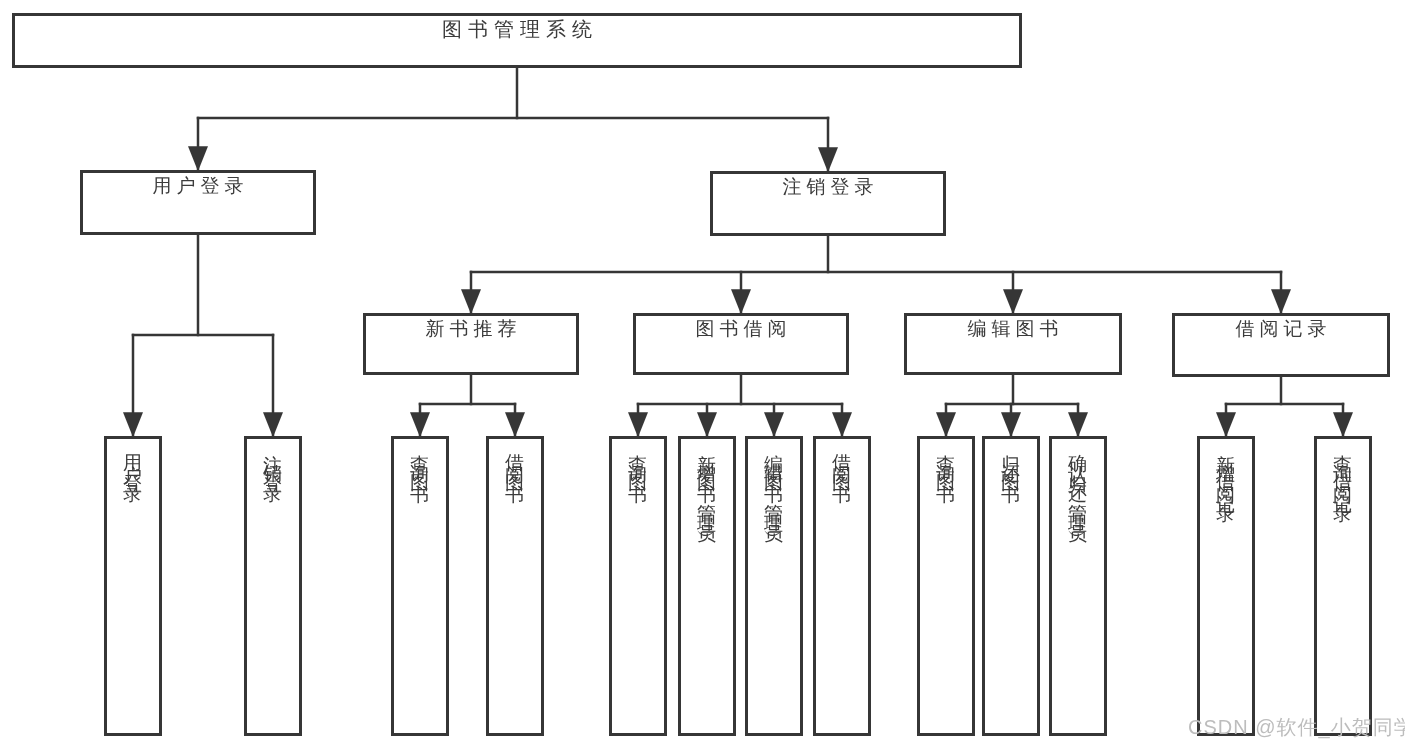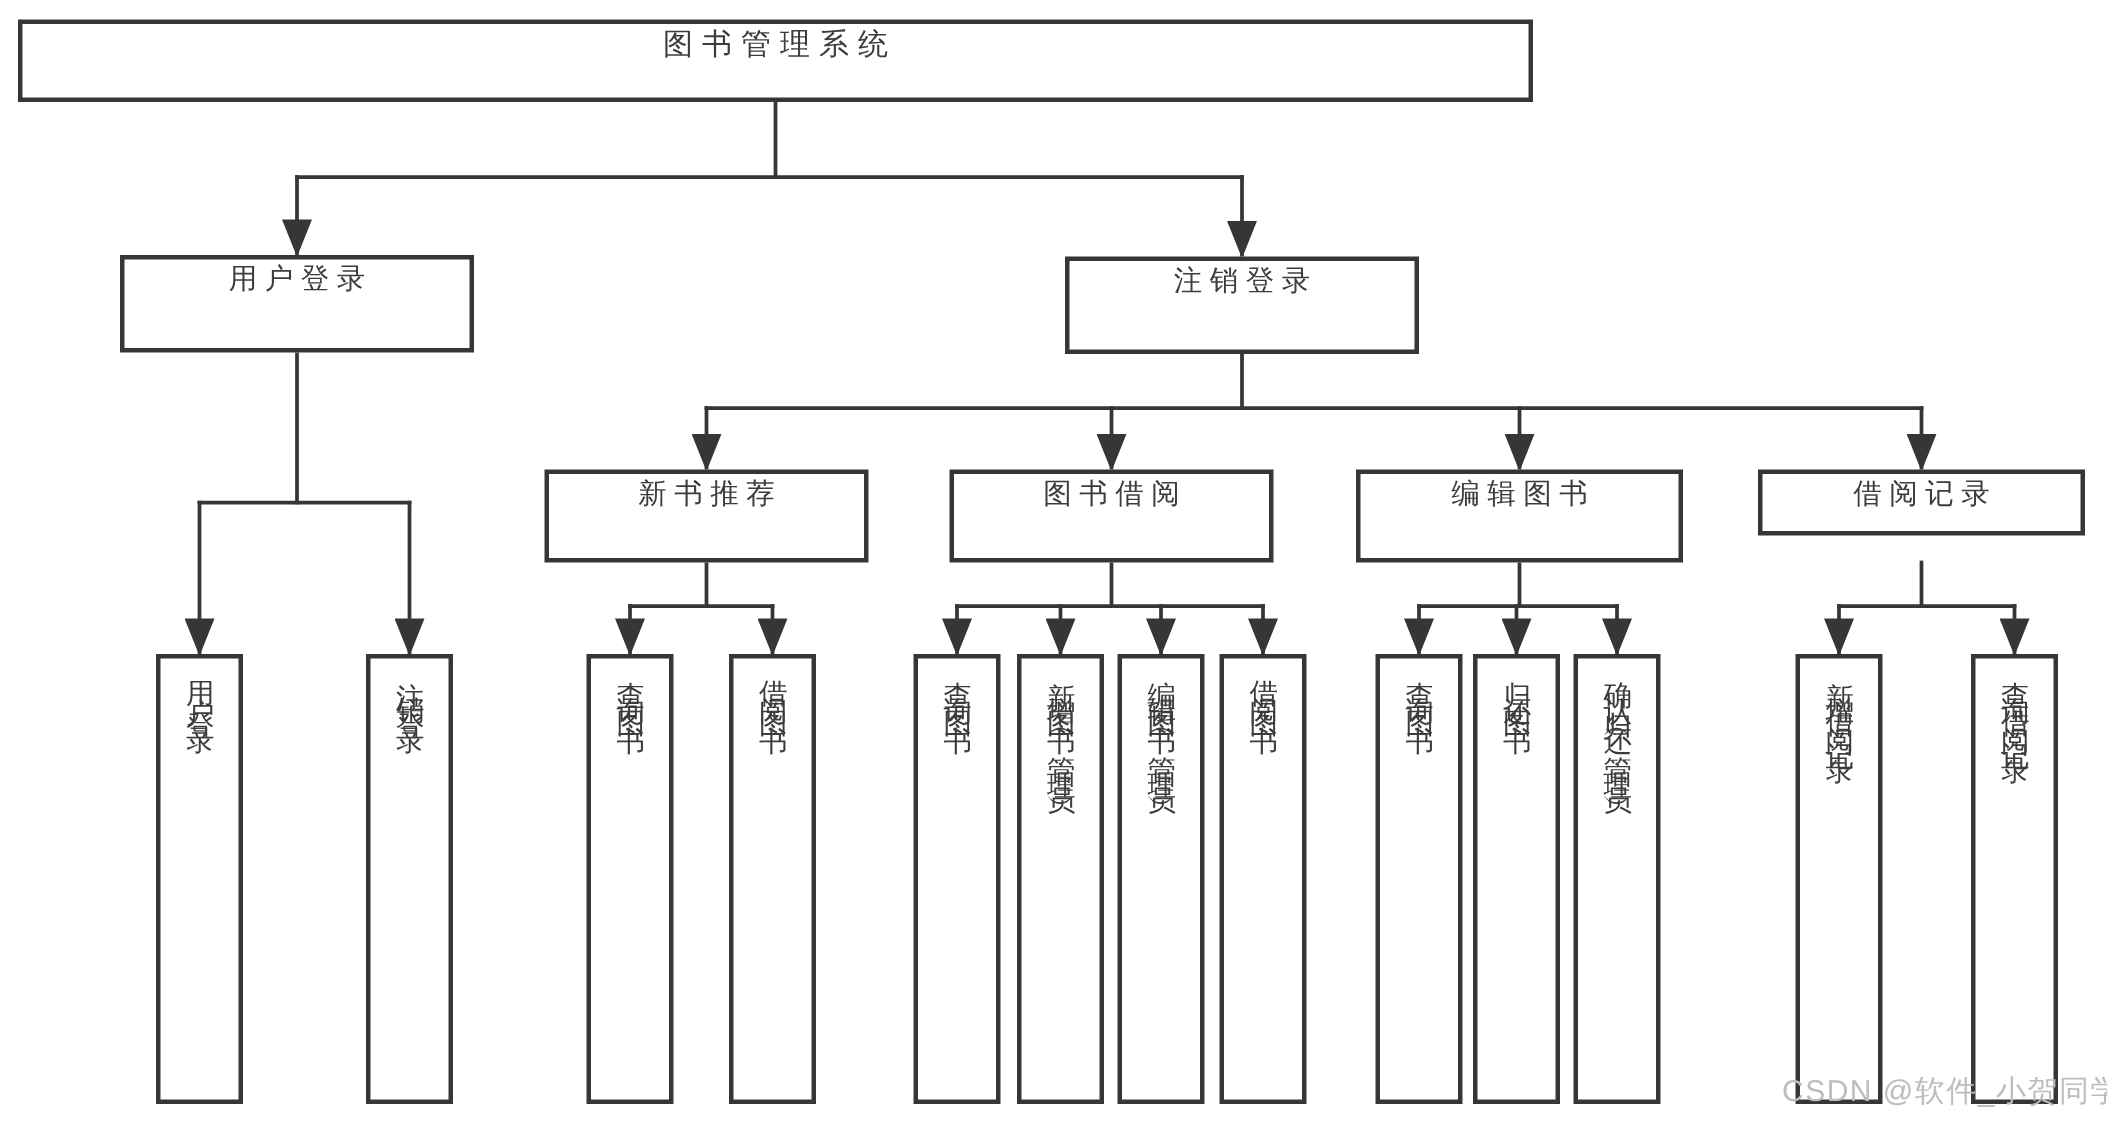--- a/index.html
+++ b/index.html
@@ -127,21 +127,21 @@
 
   <div class="node h" style="left:633px;top:313px;width:216px;height:62px">
     <span>图书借阅</span>
   </div>
   <div class="node h" style="left:363px;top:313px;width:216px;height:62px">
     <span>新书推荐</span>
   </div>
   <div class="node h" style="left:904px;top:313px;width:218px;height:62px">
     <span>编辑图书</span>
   </div>
-  <div class="node h" style="left:1172px;top:313px;width:218px;height:44px">
+  <div class="node h" style="left:1172px;top:313px;width:218px;height:64px">
     <span>借阅记录</span>
   </div>
 
   <div class="node v" style="left:104px;top:436px;width:58px;height:300px">
     <span>用户登录</span>
   </div>
   <div class="node v" style="left:244px;top:436px;width:58px;height:300px">
     <span>注销登录</span>
   </div>
 

